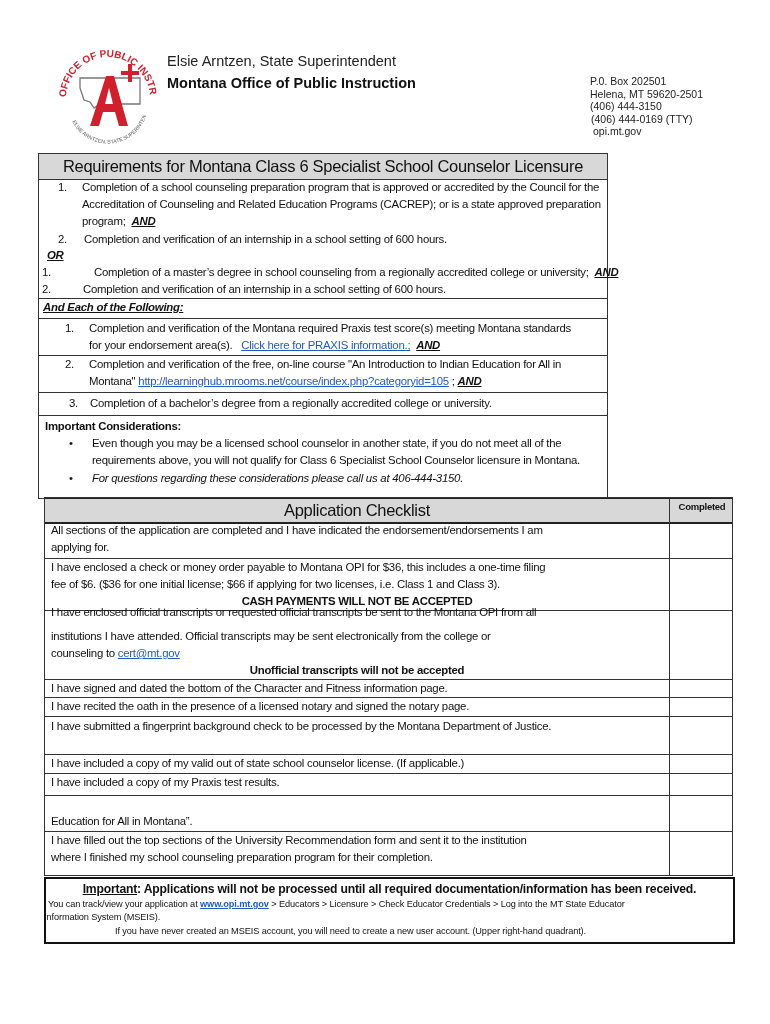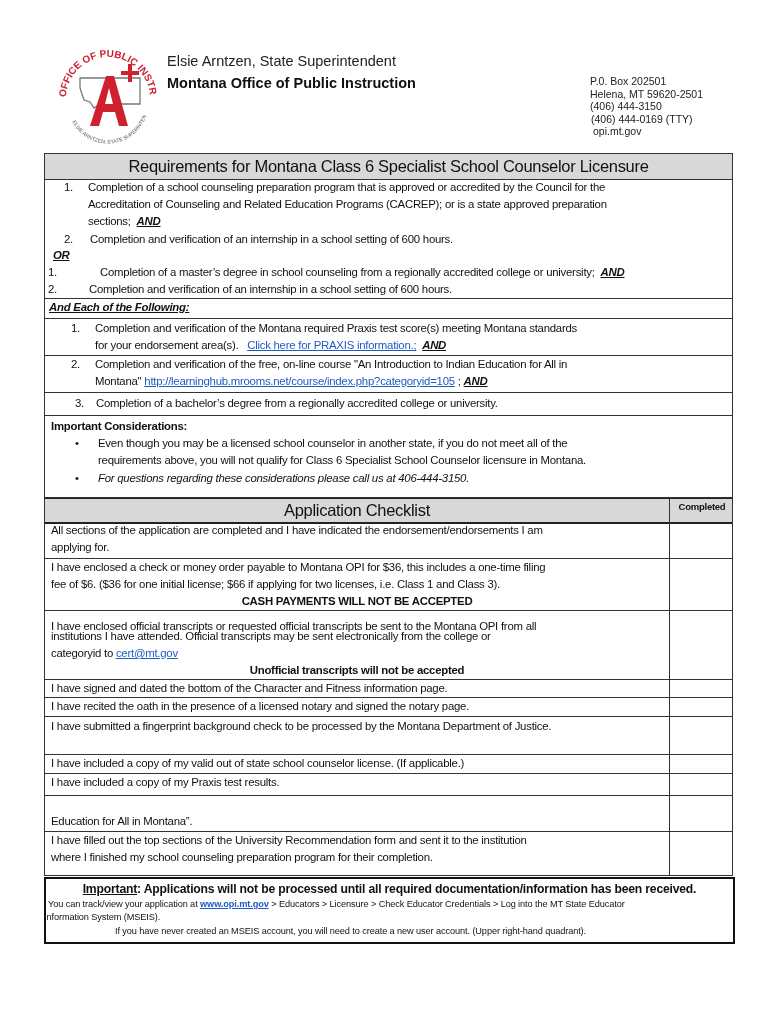--- a/index.html
+++ b/index.html
@@ -16,21 +16,21 @@
   .addr .in2 { padding-left: 3px; }
 
   
   .doc { font-family: "Liberation Sans", sans-serif; font-size: 11.4px; letter-spacing: -0.25px; color: #111; }
   .box { position: absolute; box-sizing: border-box; }
   .line { position: absolute; white-space: nowrap; }
   .link { color: #1f5bc4; text-decoration: underline; }
   .bu { font-weight: bold; text-decoration: underline; font-style: italic; }
 
   
-  .req { left: 44px; top: 153px; width: 689px; height: 346px; border: 1.5px solid #333; }
+  .req { left: 38px; top: 153px; width: 570px; height: 346px; border: 1.5px solid #333; }
   .req-title { position: absolute; left: 0; top: 0; width: 100%; height: 25px; background: #d8d8d8;
                border-bottom: 1.2px solid #333; text-align: center; font-size: 16.5px; line-height: 25px;
                font-weight: 500; letter-spacing: -0.3px; color: #111; }
   .hr { position: absolute; left: 0; width: 100%; height: 0; border-top: 1.2px solid #333; }
 
   
   .chk { left: 44px; top: 497px; width: 689px; height: 379px; border: 1.5px solid #333; }
   .chk-head { position: absolute; left: 0; top: 0; width: 100%; height: 23px; background: #d8d8d8;
               border-bottom: 2px solid #222; border-top: 1.5px solid #222; }
   .chk-title { position: absolute; left: 0; top: 0; width: 624px; text-align: center; font-size: 16.5px;
@@ -81,21 +81,21 @@
   <div class="in2">opi.mt.gov</div>
 </div>
 
 <div class="box req doc">
   <div class="req-title">Requirements for Montana Class 6 Specialist School Counselor Licensure</div>
 
   <div class="line" style="left:19px; top:27px;">1.</div>
   <div class="line" style="left:43px; top:27px;">Completion of a school counseling preparation program that is approved or accredited by the Council for the</div>
   <div class="line" style="left:43px; top:44px;">Accreditation of Counseling and Related Education Programs (CACREP); or is a state approved preparation</div>
   <div class="line" style="left:43px; top:61px;">
-    <span>sections;</span>&nbsp;
+    <span>program;</span>&nbsp;
     <span class="bu">AND</span>
   </div>
   <div class="line" style="left:19px; top:79px;">2.</div>
   <div class="line" style="left:45px; top:79px;">Completion and verification of an internship in a school setting of 600 hours.</div>
 
   <div class="line bu" style="left:8px; top:95px;">OR</div>
 
   <div class="line" style="left:3px; top:112px;">1.</div>
   <div class="line" style="left:55px; top:112px;">
     <span>Completion of a master’s degree in school counseling from a regionally accredited college or university;</span>&nbsp;
@@ -150,24 +150,24 @@
   <div class="line" style="left:6px; top:43px;">applying for.</div>
   <div class="cbox" style="top:24px; height:36px;"></div>
   <div class="hr" style="top:60px;"></div>
 
   <div class="line" style="left:6px; top:63px;">I have enclosed a check or money order payable to Montana OPI for $36, this includes a one-time filing</div>
   <div class="line" style="left:6px; top:80px;">fee of $6.   ($36 for one initial license; $66 if applying for two licenses, i.e. Class 1 and Class 3).</div>
   <div class="line" style="left:0; width:624px; text-align:center; top:97px; font-weight:bold;">CASH PAYMENTS WILL NOT BE ACCEPTED</div>
   <div class="cbox" style="top:61px; height:51px;"></div>
   <div class="hr" style="top:112px;"></div>
 
-  <div class="line" style="left:6px; top:122px;">I have enclosed official transcripts or requested official transcripts be sent to the Montana OPI from all</div>
+  <div class="line" style="left:6px; top:108px;">I have enclosed official transcripts or requested official transcripts be sent to the Montana OPI from all</div>
   <div class="line" style="left:6px; top:132px;">institutions I have attended. Official transcripts may be sent electronically from the college or</div>
   <div class="line" style="left:6px; top:149px;">
-    <span>categoryid to </span><span class="link">cert@mt.gov</span>
+    <span>counseling to </span><span class="link">cert@mt.gov</span>
   </div>
   <div class="line" style="left:0; width:624px; text-align:center; top:166px; font-weight:bold;">Unofficial transcripts will not be accepted</div>
   <div class="cbox" style="top:113px; height:68px;"></div>
   <div class="hr" style="top:181px;"></div>
 
   <div class="line" style="left:6px; top:184px;">I have signed and dated the bottom of the Character and Fitness information page.</div>
   <div class="cbox" style="top:182px; height:17px;"></div>
   <div class="hr" style="top:199px;"></div>
 
   <div class="line" style="left:6px; top:202px;">I have recited the oath in the presence of a licensed notary and signed the notary page.</div>

